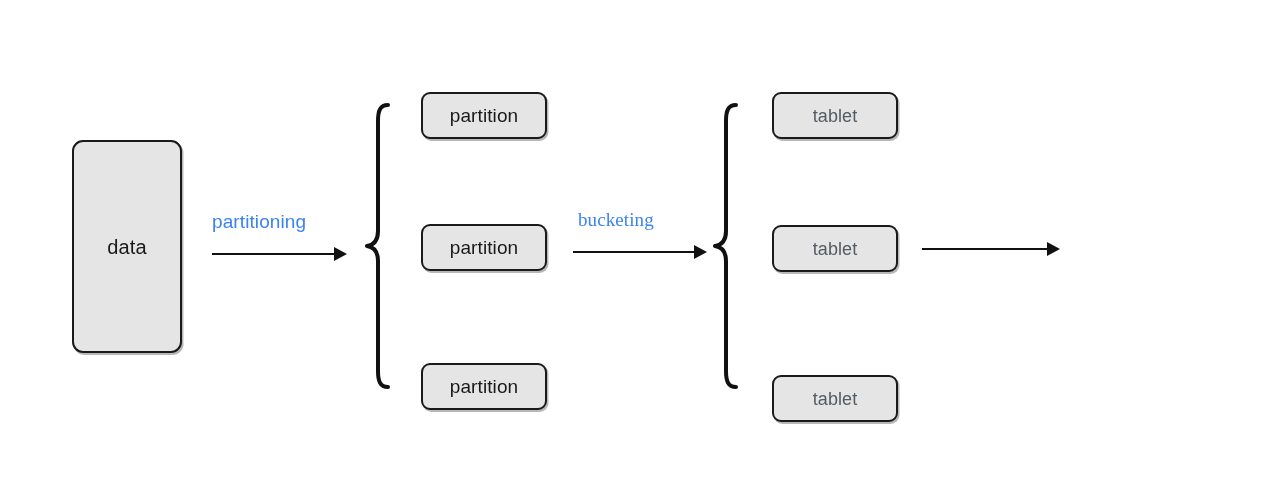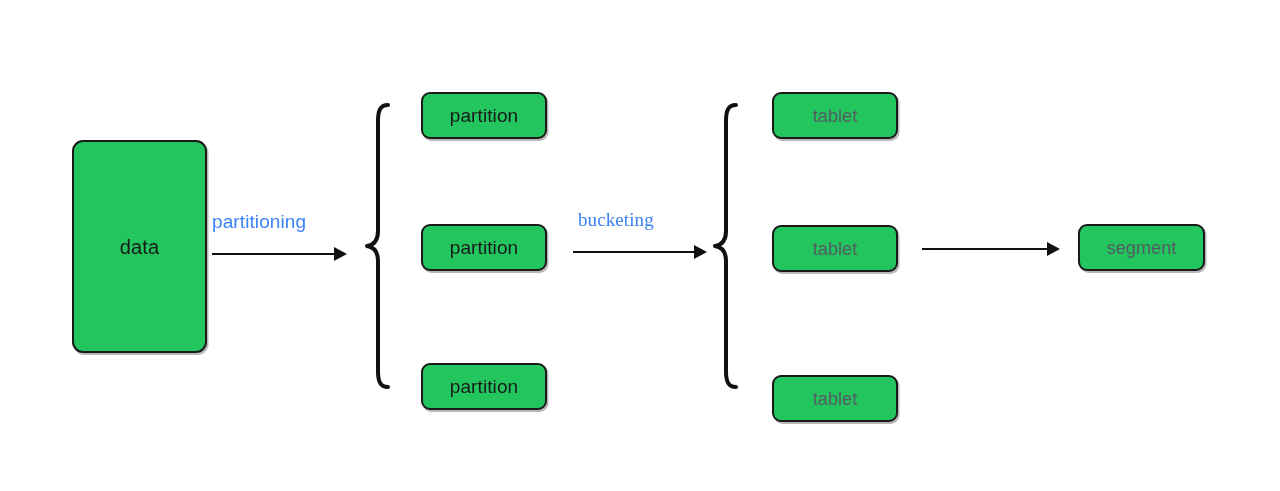--- a/index.html
+++ b/index.html
@@ -11,21 +11,21 @@
     position: relative;
     width: 1280px;
     height: 491px;
     background: #ffffff;
     font-family: "Liberation Sans", "DejaVu Sans", sans-serif;
     overflow: hidden;
   }
   .node {
     position: absolute;
     box-sizing: border-box;
-    background: #22c55e;
+    background: #e5e5e5;
     border: 2.5px solid #1a1a1a;
     border-radius: 9px;
     display: flex;
     align-items: center;
     justify-content: center;
     box-shadow: 1.5px 2px 0 rgba(20,20,20,0.30);
   }
   .node-label {
     font-size: 19px;
     line-height: 1;
@@ -63,21 +63,21 @@
     letter-spacing: 0.1px;
   }
   .brace { position: absolute; }
   .brace svg { display: block; overflow: visible; }
 </style>
 </head>
 <body>
 
 <div id="canvas">
 
-  <div class="node data-node" style="left:72px; top:140px; width:135px; height:213px;">
+  <div class="node data-node" style="left:72px; top:140px; width:110px; height:213px;">
     <span class="node-label">data</span>
   </div>
 
   <div class="arrow-wrap" style="left:212px; top:253px; width:136px;">
     <div class="arrow-line" style="width:123px;"></div>
     <div class="arrow-head" style="left:122px;"></div>
     <span class="arrow-label" style="left:0px; top:-42px;">partitioning</span>
   </div>
 
   <div class="brace" style="left:364px; top:103px;">
@@ -116,17 +116,14 @@
   </div>
   <div class="node soft" style="left:772px; top:375px; width:126px; height:47px;">
     <span class="node-label">tablet</span>
   </div>
 
   <div class="arrow-wrap" style="left:922px; top:248px; width:140px;">
     <div class="arrow-line" style="width:126px;"></div>
     <div class="arrow-head" style="left:125px;"></div>
   </div>
 
-  <div class="node soft" style="left:1078px; top:224px; width:127px; height:47px;">
-    <span class="node-label">segment</span>
-  </div>
 
 </div>
 
 </body></html>

